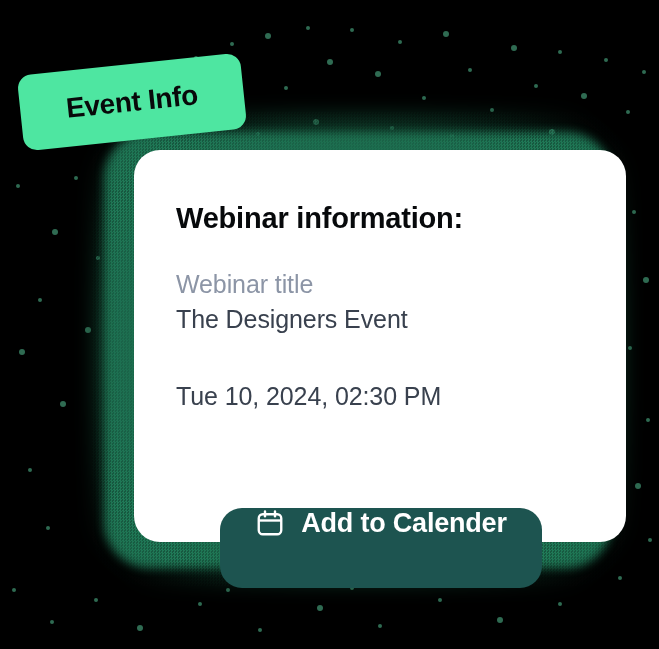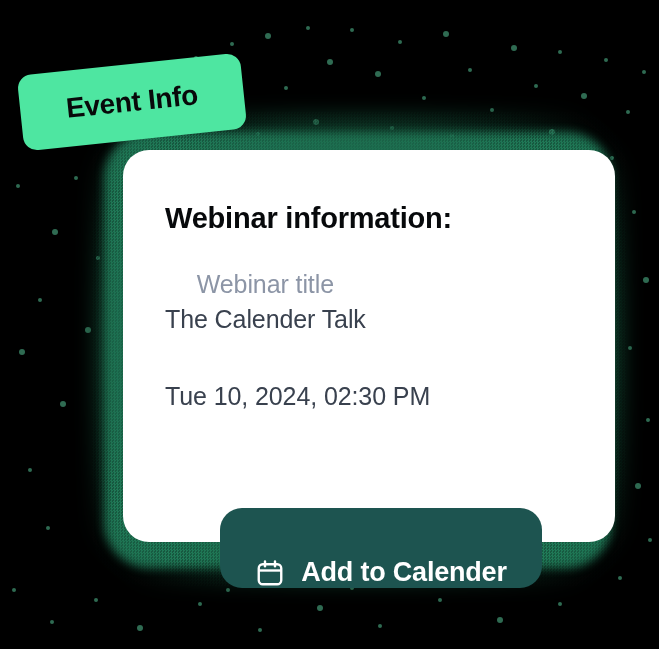--- a/index.html
+++ b/index.html
@@ -72,21 +72,21 @@
     background-size: 3px 3px;
     mix-blend-mode: overlay;
     -webkit-mask-image: radial-gradient(ellipse at 50% 50%, rgba(0,0,0,0) 55%, rgba(0,0,0,1) 78%, rgba(0,0,0,0) 98%);
             mask-image: radial-gradient(ellipse at 50% 50%, rgba(0,0,0,0) 55%, rgba(0,0,0,1) 78%, rgba(0,0,0,0) 98%);
     pointer-events: none;
   }
 
   
   .card {
     position: absolute;
-    left: 123px;
+    left: 134px;
     top: 150px;
     width: 492px;
     height: 392px;
     background: #ffffff;
     border-radius: 26px;
   }
 
   .card-heading {
     position: absolute;
     left: 42px;
@@ -105,21 +105,20 @@
   .field-1 { top: 120px; }
   .field-2 { top: 232px; }
 
   .field-label {
     font-size: 25px;
     font-weight: normal;
     color: #8c95a6;
     letter-spacing: -0.1px;
     white-space: nowrap;
     margin: 0 0 6px 0;
-    text-align: center;
   }
   .field-value {
     font-size: 25px;
     font-weight: normal;
     color: #39414e;
     letter-spacing: -0.1px;
     white-space: nowrap;
     margin: 0;
   }
 
@@ -150,21 +149,21 @@
   .cta {
     position: absolute;
     left: 220px;
     top: 508px;
     width: 322px;
     height: 80px;
     background: #1d5450;
     border: none;
     border-radius: 22px;
     display: flex;
-    align-items: flex-end;
+    align-items: flex-start;
     justify-content: center;
     gap: 16px;
     cursor: pointer;
     padding: 0;
   }
   .cta-label {
     font-size: 27px;
     font-weight: bold;
     color: #ffffff;
     letter-spacing: -0.2px;
@@ -251,21 +250,21 @@
   <div class="glow"></div>
   <div class="glow-inner"></div>
   <div class="glow-noise"></div>
 
   <div class="card">
 
     <div class="card-heading">Webinar information:</div>
 
     <div class="field field-1">
       <p class="field-label">Webinar title</p>
-      <p class="field-value">The Calender Talk</p>
+      <p class="field-value">The Designers Event</p>
     </div>
 
     <div class="field field-2">
       <p class="field-value">Tue 10, 2024, 02:30 PM</p>
     </div>
 
   </div>
 
   <div class="badge">
     <span class="badge-label">Event Info</span>

